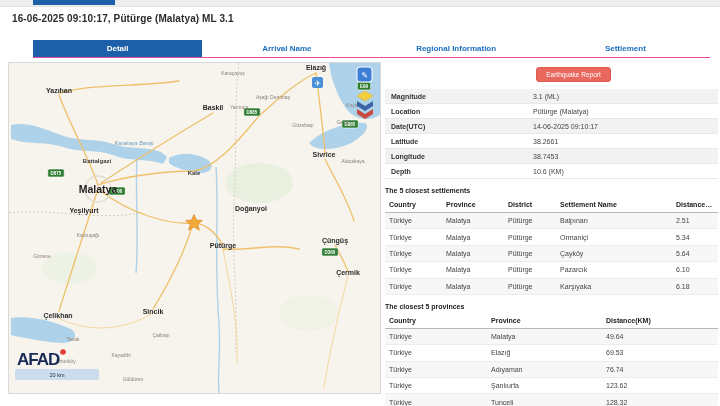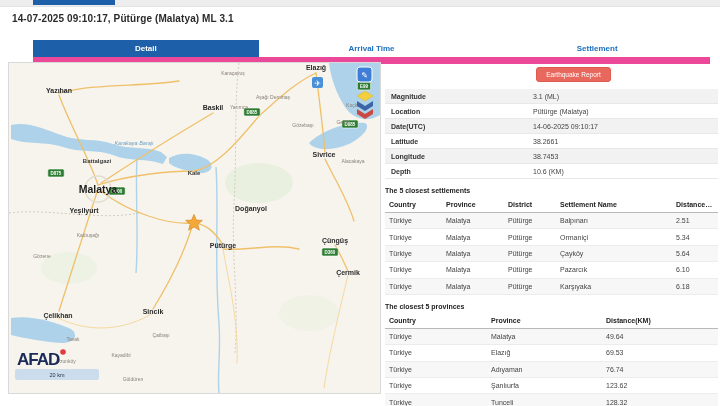--- a/index.html
+++ b/index.html
@@ -3,21 +3,21 @@
 <meta charset="utf-8">
 <style>
   html,body{margin:0;padding:0}
   body{
     width:720px;height:406px;position:relative;overflow:hidden;
     background:#fff;font-family:"Liberation Sans",sans-serif;color:#333;
   }
   .topstrip{position:absolute;top:0;left:0;width:720px;height:6px;background:#ededed;border-bottom:1px solid #e2e2e2}
   .topfrag{position:absolute;top:0;left:33px;width:82px;height:5px;background:var(--accent,#1e5fa9)}
   .page-title{position:absolute;top:13px;left:12px;font-size:10px;font-weight:bold;color:#2b2b2b;letter-spacing:.1px}
-  .tabbar{position:absolute;top:40px;left:33px;width:677px;height:17px;display:flex;border-bottom:7px solid #ec4899}
+  .tabbar{position:absolute;top:40px;left:33px;width:677px;height:17px;display:flex;border-bottom:1px solid #ec4899}
   .tab{flex:1;display:flex;align-items:center;justify-content:center;font-size:8px;font-weight:bold;color:#1d6fbe;cursor:pointer;white-space:nowrap}
   .tab.active{background:var(--accent,#1e5fa9);color:#fff}
 
   .map{position:absolute;left:8px;top:62px;width:371px;height:330px;border:1px solid #d9d9d9;background:#f7f4ee}
   .map svg{display:block}
 
   .panel{position:absolute;left:385px;top:60px;width:333px}
   .btnrow{position:relative;left:22px;text-align:center;margin:3px 0 7px}
   .report-btn{background:var(--btn,#e8685e);color:#fff;border:1px solid #e05a50;border-radius:3px;
     font-size:6.5px;font-family:inherit;padding:3px 9px;cursor:pointer}
@@ -42,25 +42,26 @@
   .scale-text{font-size:5.5px;fill:#223344}
   .ctl-glyph{font-size:8px;fill:#ffffff}
 </style>
 </head>
 <body style="--accent: #1e5fa9; --btn: #e8685e;">
 
 <div class="topstrip">
   <div class="topfrag"></div>
 </div>
 
-<div class="page-title">14-07-2025 09:10:17, Pütürge (Malatya) ML 3.1</div>
+<div class="page-title">16-06-2025 09:10:17, Pütürge (Malatya) ML 3.1</div>
 
 <div class="tabbar">
   <div class="tab active">Detail</div>
-  <div class="tab">Arrival Time</div>
+  <div class="tab">Arrival Name</div>
+  <div class="tab">Regional Information</div>
   <div class="tab">Settlement</div>
 </div>
 
 <div class="map">
   <svg width="371" height="330" viewBox="0 0 371 330" xmlns="http://www.w3.org/2000/svg">
 
     <g>
       <ellipse cx="250" cy="120" rx="34" ry="20" fill="#eaf0e0"></ellipse>
       <ellipse cx="60" cy="205" rx="28" ry="16" fill="#edf2e4"></ellipse>
       <ellipse cx="300" cy="250" rx="30" ry="18" fill="#f0f2e6"></ellipse>

